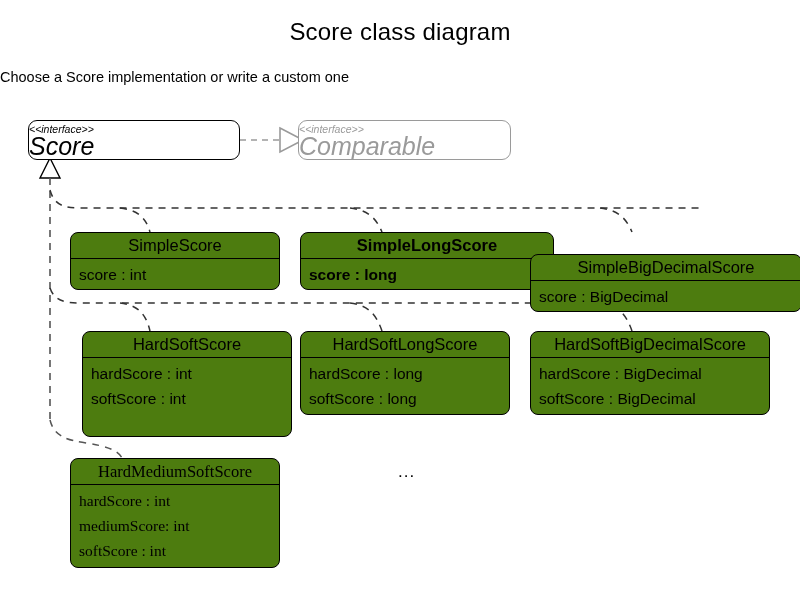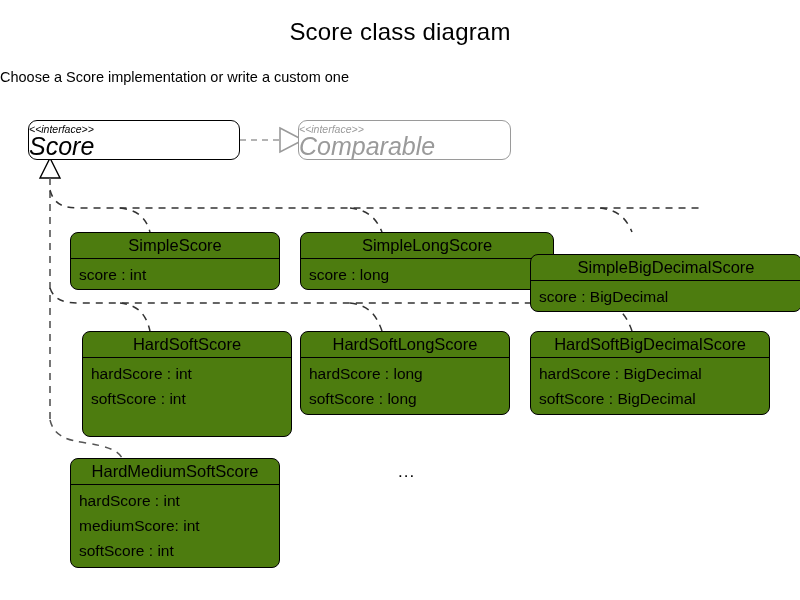--- a/index.html
+++ b/index.html
@@ -170,21 +170,21 @@
     <div class="iface-name">Comparable</div>
   </div>
 
   <div class="class-box" style="left:70px; top:232px; width:210px; height:58px;">
     <div class="class-title">SimpleScore</div>
     <div class="class-attrs">
       <div class="attr">score : int</div>
     </div>
   </div>
 
-  <div class="class-box" style="left:300px; top:232px; width:254px; height:58px;">
+  <div class="class-box" style="left:300px; top:232px; width:254px; height:58px;font-weight:bold;">
     <div class="class-title">SimpleLongScore</div>
     <div class="class-attrs">
       <div class="attr">score : long</div>
     </div>
   </div>
 
   <div class="class-box" style="left:530px; top:232px; width:272px; height:58px;margin-top:22px;">
     <div class="class-title">SimpleBigDecimalScore</div>
     <div class="class-attrs">
       <div class="attr">score : BigDecimal</div>
@@ -208,21 +208,21 @@
   </div>
 
   <div class="class-box" style="left:530px; top:331px; width:240px; height:84px;">
     <div class="class-title">HardSoftBigDecimalScore</div>
     <div class="class-attrs">
       <div class="attr">hardScore : BigDecimal</div>
       <div class="attr">softScore : BigDecimal</div>
     </div>
   </div>
 
-  <div class="class-box" style="left:70px; top:458px; width:210px; height:110px;">
+  <div class="class-box" style="left:70px; top:458px; width:210px; height:110px;font-family:Liberation Serif, serif;">
     <div class="class-title">HardMediumSoftScore</div>
     <div class="class-attrs">
       <div class="attr">hardScore : int</div>
       <div class="attr">mediumScore: int</div>
       <div class="attr">softScore : int</div>
     </div>
   </div>
 
   <div id="more-ellipsis">...</div>
 

